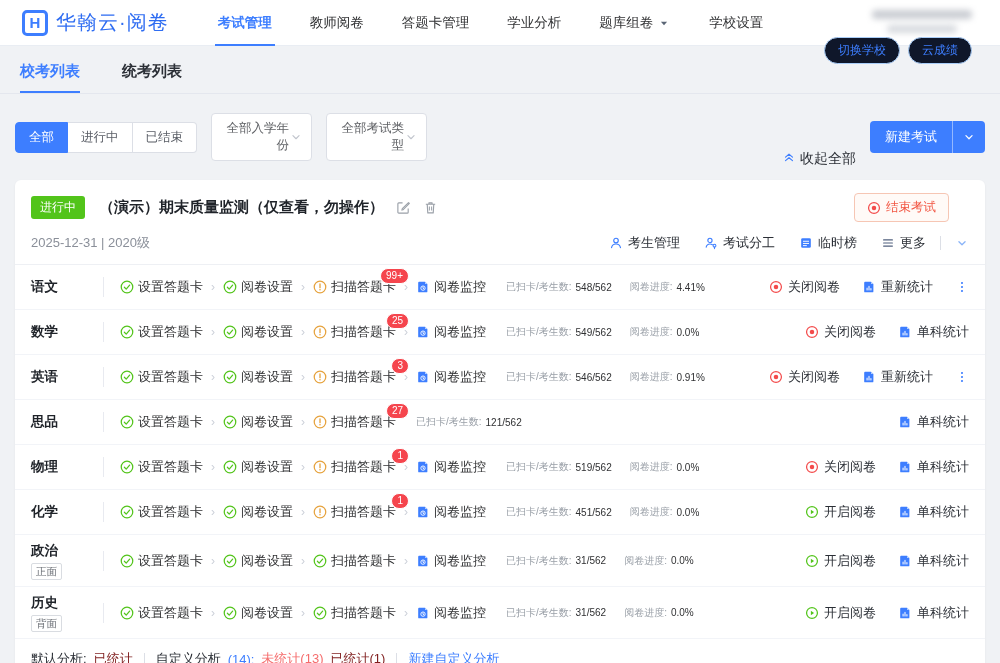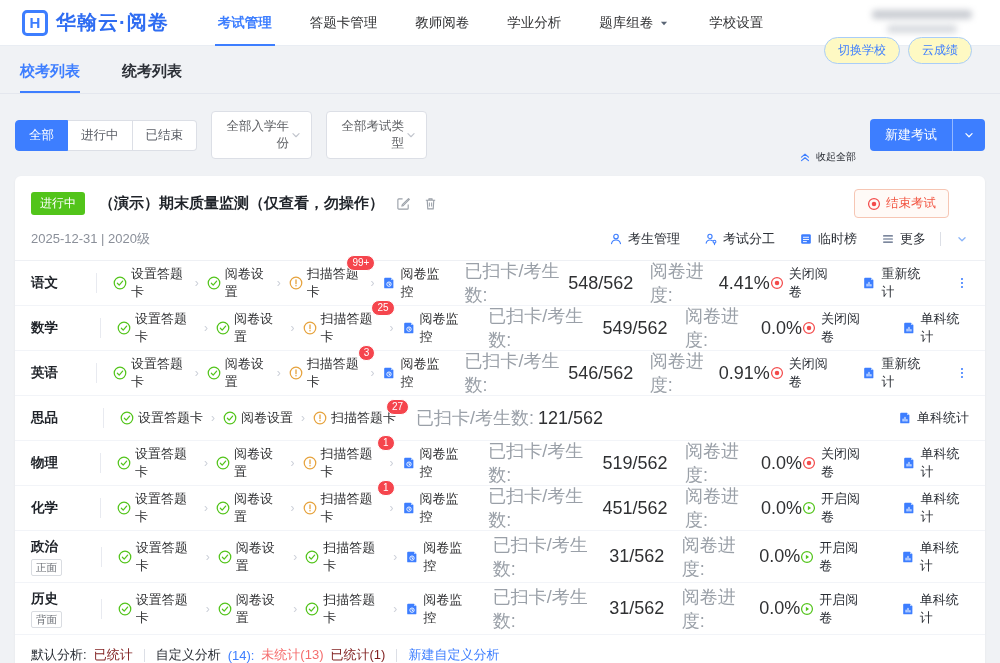--- a/index.html
+++ b/index.html
@@ -5,52 +5,52 @@
   * { margin:0; padding:0; box-sizing:border-box; }
   html,body { width:1000px; height:663px; overflow:hidden; }
   body { font-family:"Liberation Sans","DejaVu Sans",sans-serif; background:#f0f2f5; color:#303133; font-size:13px; position:relative; }
   .ic { display:inline-flex; align-items:center; justify-content:center; line-height:0; }
   .ic svg { width:14px; height:14px; }
 
   
   .topbar { height:46px; background:#fff; display:flex; align-items:center; padding:0 22px; border-bottom:1px solid #e9edf3; position:relative; }
   .brand { display:flex; align-items:center; gap:8px; margin-right:30px; }
   .logo { width:26px; height:26px; border:3px solid #3d7eff; border-radius:5px; color:#3d7eff; font-weight:bold; font-size:15px; display:flex; align-items:center; justify-content:center; }
-  .brand-name { color:#2f6df2; font-size:20px; font-weight:bold; letter-spacing:1px; }
+  .brand-name { color:#2f6df2; font-size:20px; font-weight:normal; letter-spacing:1px; }
   .mainnav { display:flex; align-items:stretch; height:46px; }
   .nav-item { display:flex; align-items:center; gap:4px; padding:0 19px; font-size:13.5px; color:#303133; cursor:pointer; position:relative; }
   .nav-item.active { color:#3d7eff; font-weight:bold; }
   .nav-item.active::after { content:""; position:absolute; left:16px; right:16px; bottom:0; height:2px; background:#3d7eff; }
   .user-blur { position:absolute; right:28px; top:7px; width:105px; height:30px; filter:blur(3px); }
   .user-blur .l1 { width:100px; height:9px; background:#c9ccd2; border-radius:4px; margin:3px 0 6px 5px; }
   .user-blur .l2 { width:70px; height:8px; background:#d6d9de; border-radius:4px; margin-left:20px; }
 
   
   .pills { position:absolute; top:37px; right:28px; display:flex; gap:8px; z-index:5; }
-  .pill { background:#fef9c3; border:1px solid #a9cdf8; color:#3d7eff; font-size:12px; border-radius:14px; padding:4px 13px; cursor:pointer; }
+  .pill { background:#0f172a; border:1px solid #a9cdf8; color:#3d7eff; font-size:12px; border-radius:14px; padding:4px 13px; cursor:pointer; }
 
   
   .tabsrow { padding:16px 20px 0; border-bottom:1px solid #e4e7ee; display:flex; gap:42px; }
   .tab { font-size:15px; font-weight:bold; color:#2b2f36; padding-bottom:10px; cursor:pointer; border-bottom:2.5px solid transparent; }
   .tab.active { color:#3d7eff; border-bottom-color:#3d7eff; }
 
   
   .filterbar { display:flex; align-items:center; margin:12px 15px 0; gap:14px; }
   .btn-group { display:flex; }
   .btn-group .fbtn { background:#fff; border:1px solid #dcdfe6; border-left:none; padding:6px 13px; font-size:12.5px; color:#5a5e66; cursor:pointer; }
   .btn-group .fbtn:first-child { border-left:1px solid #dcdfe6; border-radius:4px 0 0 4px; }
   .btn-group .fbtn:last-child { border-radius:0 4px 4px 0; }
   .btn-group .fbtn.active { background:#3d7eff; border-color:#3d7eff; color:#fff; }
   .select { width:101px; background:#fff; border:1px solid #dcdfe6; border-radius:4px; padding:6px 8px 6px 10px; display:flex; align-items:center; justify-content:space-between; color:#606266; font-size:12.5px; cursor:pointer;text-align:right; }
   .searchwrap { display:flex; }
   .searchwrap input { width:133px; border:1px solid #dcdfe6; border-right:none; border-radius:4px 0 0 4px; padding:6px 10px; font-size:12.5px; color:#303133; outline:none; }
   .searchwrap input::placeholder { color:#bfc4cc; }
   .searchwrap .sbtn { background:#fff; border:1px solid #dcdfe6; border-radius:0 4px 4px 0; padding:6px 11px; font-size:12.5px; color:#303133; cursor:pointer; }
   .f-spacer { flex:1; }
-  .collapse-all { display:flex; align-items:flex-start; gap:4px; font-size:10px; color:#2b2f36; cursor:pointer;margin-top:44px; }
+  .collapse-all { display:flex; align-items:flex-start; gap:4px; font-size:14px; color:#2b2f36; cursor:pointer;margin-top:44px; }
   .new-exam { display:flex; background:#3d7eff; border-radius:4px; color:#fff; font-size:13px; cursor:pointer; overflow:hidden;justify-content:space-between; }
   .new-exam .main { padding:7px 15px; }
   .new-exam .arrow { padding:7px 9px; border-left:1px solid rgba(255,255,255,.45); display:flex; align-items:center; }
 
   
   .card { background:#fff; margin:12px 15px 0; border-radius:6px; box-shadow:0 1px 3px rgba(0,0,0,.05); }
   .card-head { display:flex; align-items:center; padding:13px 16px 5px; }
   .status-badge { background:#52c41a; color:#fff; font-size:12px; padding:3px 9px; border-radius:3px; }
   .exam-title { font-size:15px; font-weight:bold; color:#1f2329; margin:0 12px 0 14px; }
   .head-icons { display:flex; gap:12px; }
@@ -72,26 +72,26 @@
   .subject-row.tall { height:52px; }
   .name-cell { width:72px; }
   .subj-name { font-size:13.5px; font-weight:bold; color:#1f2329; }
   .side-tag { display:inline-block; margin-top:3px; border:1px solid #d9dce1; color:#6b6f76; font-size:10.5px; padding:0 4px; border-radius:2px; line-height:15px; }
   .name-div { width:1px; height:20px; background:#e8eaf0; margin-right:16px; }
   .steps { display:flex; align-items:center; }
   .step { display:flex; align-items:center; gap:4px; position:relative; font-size:13px; color:#303133; cursor:pointer; }
   .step-sep { color:#ccd0d9; font-size:12px; margin:0 8px; }
   .badge { position:absolute; top:-10px; right:-13px; background:#f5454d; color:#fff; font-size:10px; line-height:14px; padding:0 5px; border-radius:8px; border:1px solid #fff; white-space:nowrap; }
   .monitor { display:flex; align-items:center; gap:4px; font-size:13px; color:#303133; cursor:pointer; }
-  .stats { margin-left:20px; font-size:18px; display:flex; align-items:center; gap:4px; }
+  .stats { margin-left:20px; font-size:10px; display:flex; align-items:center; gap:4px; }
   .stats .lbl { color:#9aa0a8; }
   .stats .val { color:#303133; }
   .stats .gap { width:10px; }
   .row-spacer { flex:1; }
-  .row-actions { display:flex; align-items:center; gap:32px;justify-content:space-between; }
+  .row-actions { display:flex; align-items:center; gap:22px;justify-content:space-between; }
   .raction { display:flex; align-items:center; gap:5px; font-size:13px; color:#2b2f36; cursor:pointer; }
   .dots { cursor:pointer; }
 
   
   .card-foot { display:flex; align-items:center; padding:11px 16px; font-size:13px; gap:7px; }
   .cf-label { color:#2b2f36; }
   .green { color:#7f1d1d; }
   .redtx { color:#f56c6c; }
   .bluetx { color:#3d7eff; cursor:pointer; }
   .cf-div { width:1px; height:13px; background:#dcdfe6; margin:0 4px; }
@@ -102,24 +102,24 @@
 <header class="topbar">
   <div class="brand">
     <span class="logo">H</span>
     <span class="brand-name">华翰云·阅卷</span>
   </div>
   <nav class="mainnav" id="main-nav">
       <div class="nav-item active">
         <span>考试管理</span>
       </div>
       <div class="nav-item">
+        <span>教师阅卷</span>
+      </div>
+      <div class="nav-item">
         <span>答题卡管理</span>
-      </div>
-      <div class="nav-item">
-        <span>教师阅卷</span>
       </div>
       <div class="nav-item">
         <span>学业分析</span>
       </div>
       <div class="nav-item">
         <span>题库组卷</span>
         <span class="ic">
           <svg viewBox="0 0 16 16">
             <path d="M4.5 6.5h7L8 10.5z" fill="#5a6575"></path>
           </svg>

